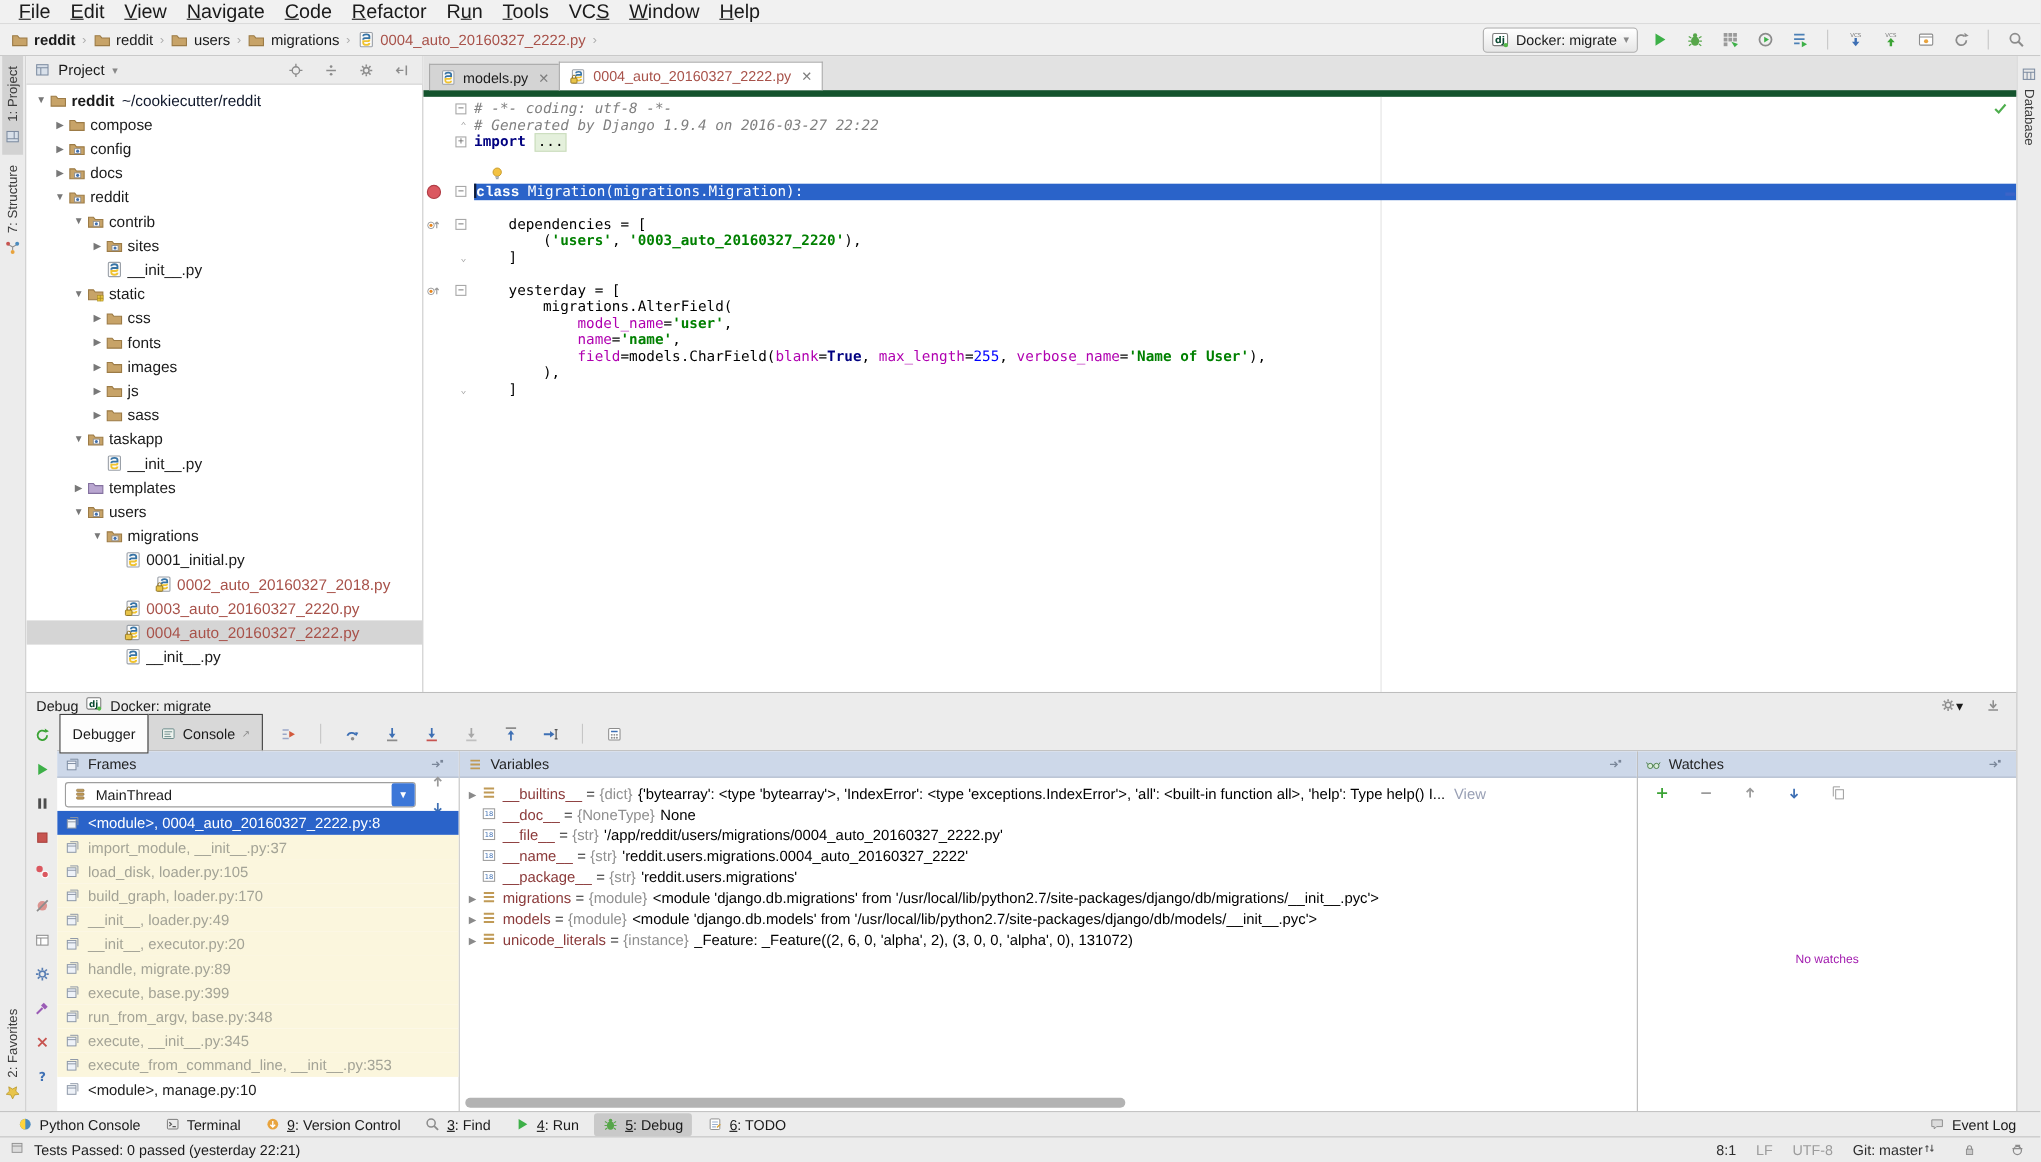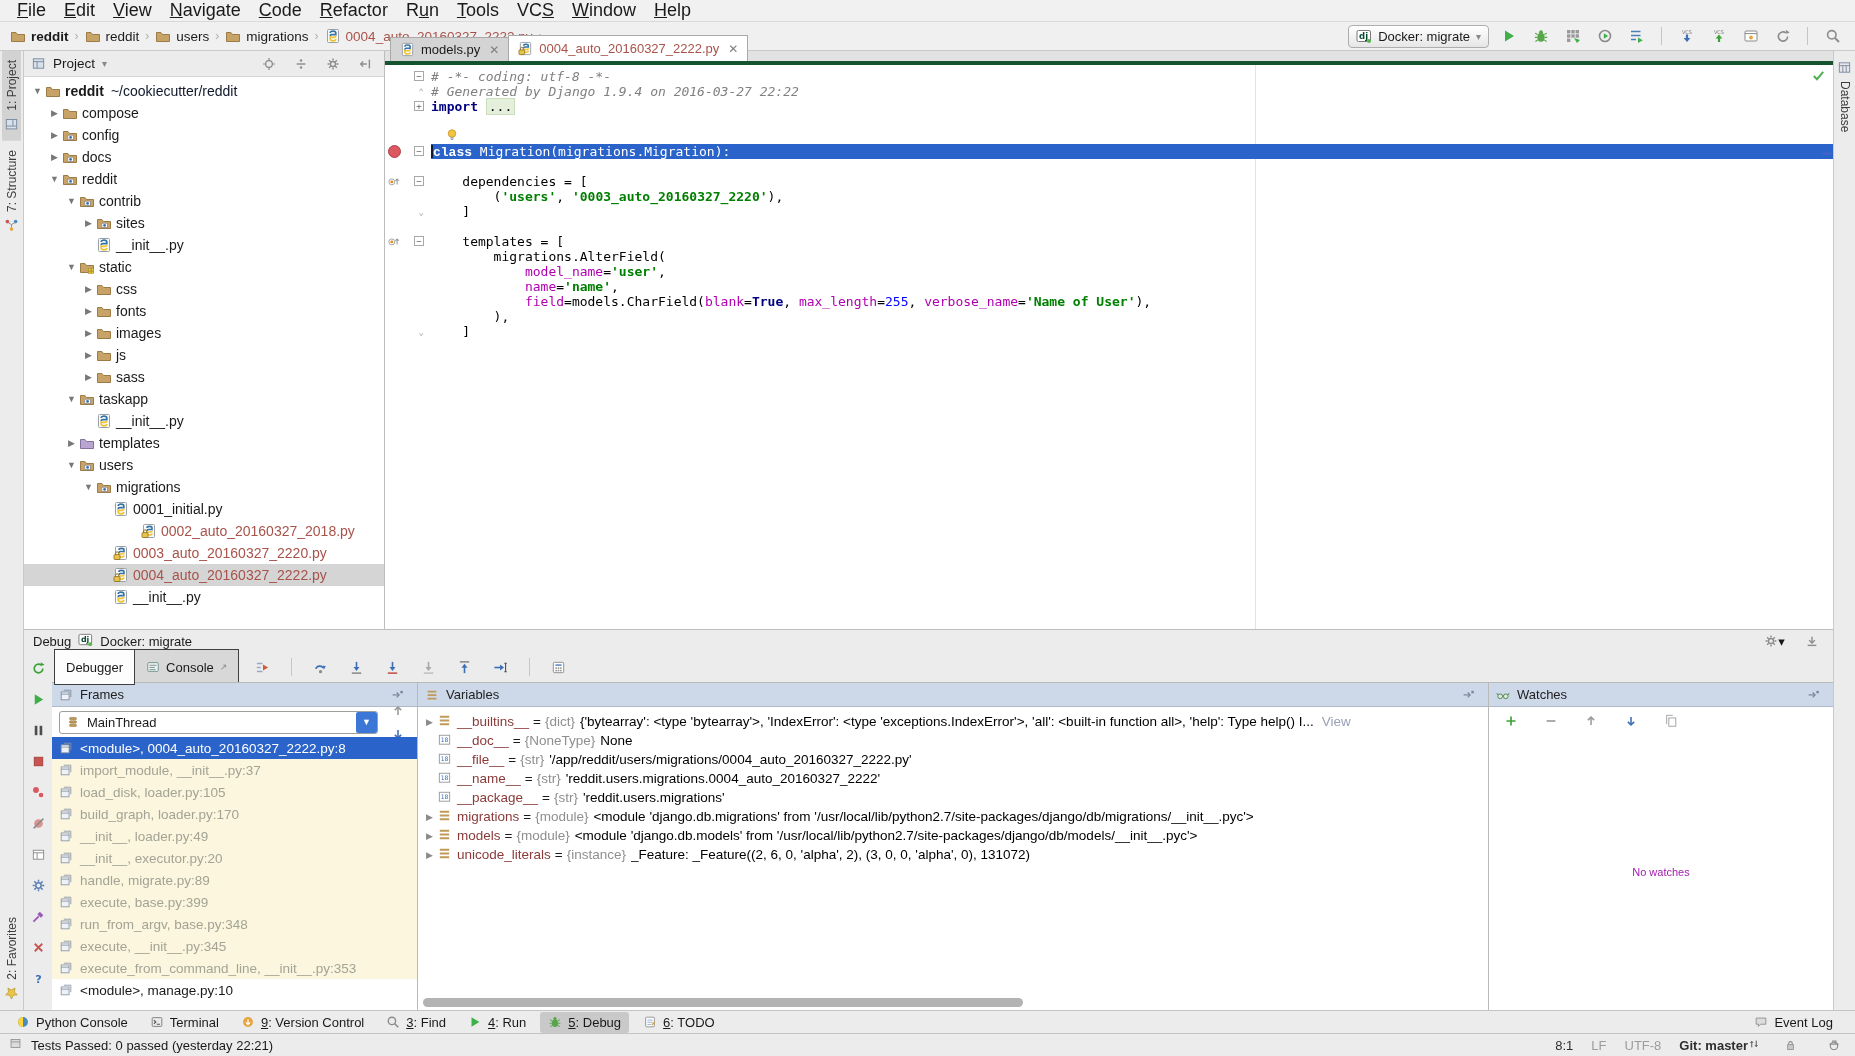--- a/index.html
+++ b/index.html
@@ -47,21 +47,21 @@
   .tree { flex:1; overflow:hidden; padding-top:3px; font-size:14px; }
   .trow { height:22px; display:flex; align-items:center; white-space:nowrap; }
   .trow.selected { background:#d5d5d5; }
   .tarrow { width:15px; text-align:center; color:#787878; font-size:9px; flex:none; }
   .tlabel { margin-left:4px; }
   .tlabel.red { color:#a8524a; }
   .tsuffix { color:#0f172a; margin-left:7px; }
 
   
   .editor-pane { flex:1; display:flex; flex-direction:column; background:#fff; min-width:0; position:relative; }
-  .tabbar { height:14px; background:#e2e2e2; border-bottom:4px solid #14532d; display:flex; align-items:flex-end; padding-left:5px; }
+  .tabbar { height:37px; background:#e2e2e2; border-bottom:6px solid #14532d; display:flex; align-items:flex-end; padding-left:5px; }
   .etab { height:24px; display:flex; align-items:center; gap:6px; padding:0 9px; font-size:13px; border:1px solid #a9a9a9; border-bottom:none; background:#d4d4d4; margin-right:-1px; }
   .etab.active { background:#fff; height:26px; position:relative; z-index:2; }
   .etab .lbl.red { color:#a8524a; }
   .etab .close { color:#7e7e7e; font-size:12px; margin-left:3px; }
   .code-area { flex:1; position:relative; font-family:"DejaVu Sans Mono", monospace; font-size:13px; overflow:hidden; padding-top:4px; }
   .margin-guide { position:absolute; left:870px; top:0; bottom:0; border-left:1px solid #e3e3e3; }
   .cl { height:15px; display:flex; white-space:pre; position:relative; }
   .cl .gut { width:46px; flex:none; position:relative; }
   .cl .txt { flex:1; line-height:15px; }
   .cl.hl .txt { background:#2a63c9; color:#fff; }
@@ -705,21 +705,21 @@
                         <circle cx="5.5" cy="9" r="1.6" fill="#e8871e"></circle>
                         <path d="M11.5 12V5.5M11.5 5.5l-2 2.2M11.5 5.5l2 2.2" fill="none" stroke="#9a9a9a" stroke-width="1.2"></path>
                       </svg></span><span class="fm">−</span></span><span class="txt"><span class="plain">    dependencies = [</span></span></div>
                 <div class="cl"><span class="gut"></span><span class="txt"><span class="plain">        (</span><span class="str">'users'</span><span class="plain">, </span><span class="str">'0003_auto_20160327_2220'</span><span class="plain">),</span></span></div>
                 <div class="cl"><span class="gut"><span class="fmv">⌄</span></span><span class="txt"><span class="plain">    ]</span></span></div>
                 <div class="cl"><span class="gut"></span><span class="txt"></span></div>
                 <div class="cl"><span class="gut"><span class="icon gicon"><svg viewBox="0 0 16 16" width="14" height="14">
                         <circle cx="5.5" cy="9" r="3.4" fill="#fff" stroke="#9a9a9a"></circle>
                         <circle cx="5.5" cy="9" r="1.6" fill="#e8871e"></circle>
                         <path d="M11.5 12V5.5M11.5 5.5l-2 2.2M11.5 5.5l2 2.2" fill="none" stroke="#9a9a9a" stroke-width="1.2"></path>
-                      </svg></span><span class="fm">−</span></span><span class="txt"><span class="plain">    templates = [</span></span></div>
+                      </svg></span><span class="fm">−</span></span><span class="txt"><span class="plain">    yesterday = [</span></span></div>
                 <div class="cl"><span class="gut"></span><span class="txt"><span class="plain">        migrations.AlterField(</span></span></div>
                 <div class="cl"><span class="gut"></span><span class="txt"><span class="plain">            </span><span class="kwarg">model_name</span><span class="plain">=</span><span class="str">'user'</span><span class="plain">,</span></span></div>
                 <div class="cl"><span class="gut"></span><span class="txt"><span class="plain">            </span><span class="kwarg">name</span><span class="plain">=</span><span class="str">'name'</span><span class="plain">,</span></span></div>
                 <div class="cl"><span class="gut"></span><span class="txt"><span class="plain">            </span><span class="kwarg">field</span><span class="plain">=models.CharField(</span><span class="kwarg">blank</span><span class="plain">=</span><span class="kw2">True</span><span class="plain">, </span><span class="kwarg">max_length</span><span class="plain">=</span><span class="num">255</span><span class="plain">, </span><span class="kwarg">verbose_name</span><span class="plain">=</span><span class="str">'Name of User'</span><span class="plain">),</span></span></div>
                 <div class="cl"><span class="gut"></span><span class="txt"><span class="plain">        ),</span></span></div>
                 <div class="cl"><span class="gut"><span class="fmv">⌄</span></span><span class="txt"><span class="plain">    ]</span></span></div>
               </div>
             <span class="inspect-ok"><span class="icon">
                   <svg viewBox="0 0 16 16" width="15" height="15">
                     <path d="M3 8.6l3.4 3.4L13 4.2" fill="none" stroke="#4fae4e" stroke-width="2.1"></path>
@@ -1432,21 +1432,21 @@
           <svg viewBox="0 0 16 16" width="13" height="13">
             <rect x="2.5" y="3" width="11" height="10" fill="#dcdcdc" stroke="#8c8c8c"></rect>
             <path d="M2.5 6h11" stroke="#8c8c8c"></path>
           </svg>
         </span></span>
     <span>Tests Passed: 0 passed (yesterday 22:21)</span>
     <span class="sb-right" id="sb-right">
         <span>8:1</span>
         <span class="muted">LF</span>
         <span class="muted">UTF-8</span>
-        <span style="display: inline-flex; align-items: flex-start; font-weight: bold;">Git: master<span class="icon">
+        <span style="display: inline-flex; align-items: flex-start;">Git: master<span class="icon">
             <svg viewBox="0 0 16 16" width="12" height="12">
               <path d="M5 12.5V4.5M5 4.5L3.2 6.6M5 4.5l1.8 2.1" fill="none" stroke="#555" stroke-width="1.3"></path>
               <path d="M11 3.5v8M11 11.5l-1.8-2.1M11 11.5l1.8-2.1" fill="none" stroke="#555" stroke-width="1.3"></path>
             </svg>
           </span></span>
         <span class="tbtn">
           <span class="icon">
             <svg viewBox="0 0 16 16" width="13" height="13">
               <rect x="4.5" y="7" width="7" height="6" fill="#c9c9c9" stroke="#8c8c8c"></rect>
               <path d="M5.8 7V5.4a2.2 2.2 0 0 1 4.4 0V7" fill="none" stroke="#8c8c8c" stroke-width="1.3"></path>

